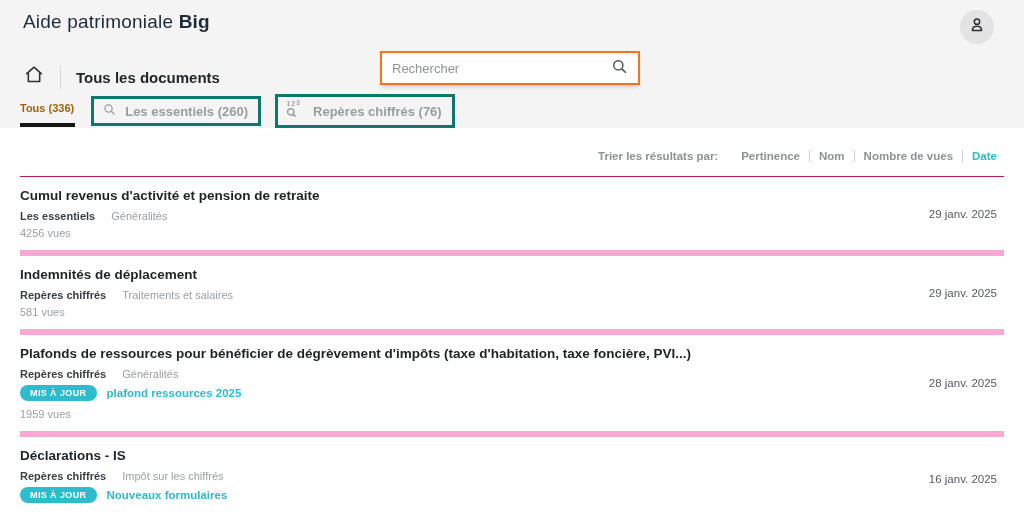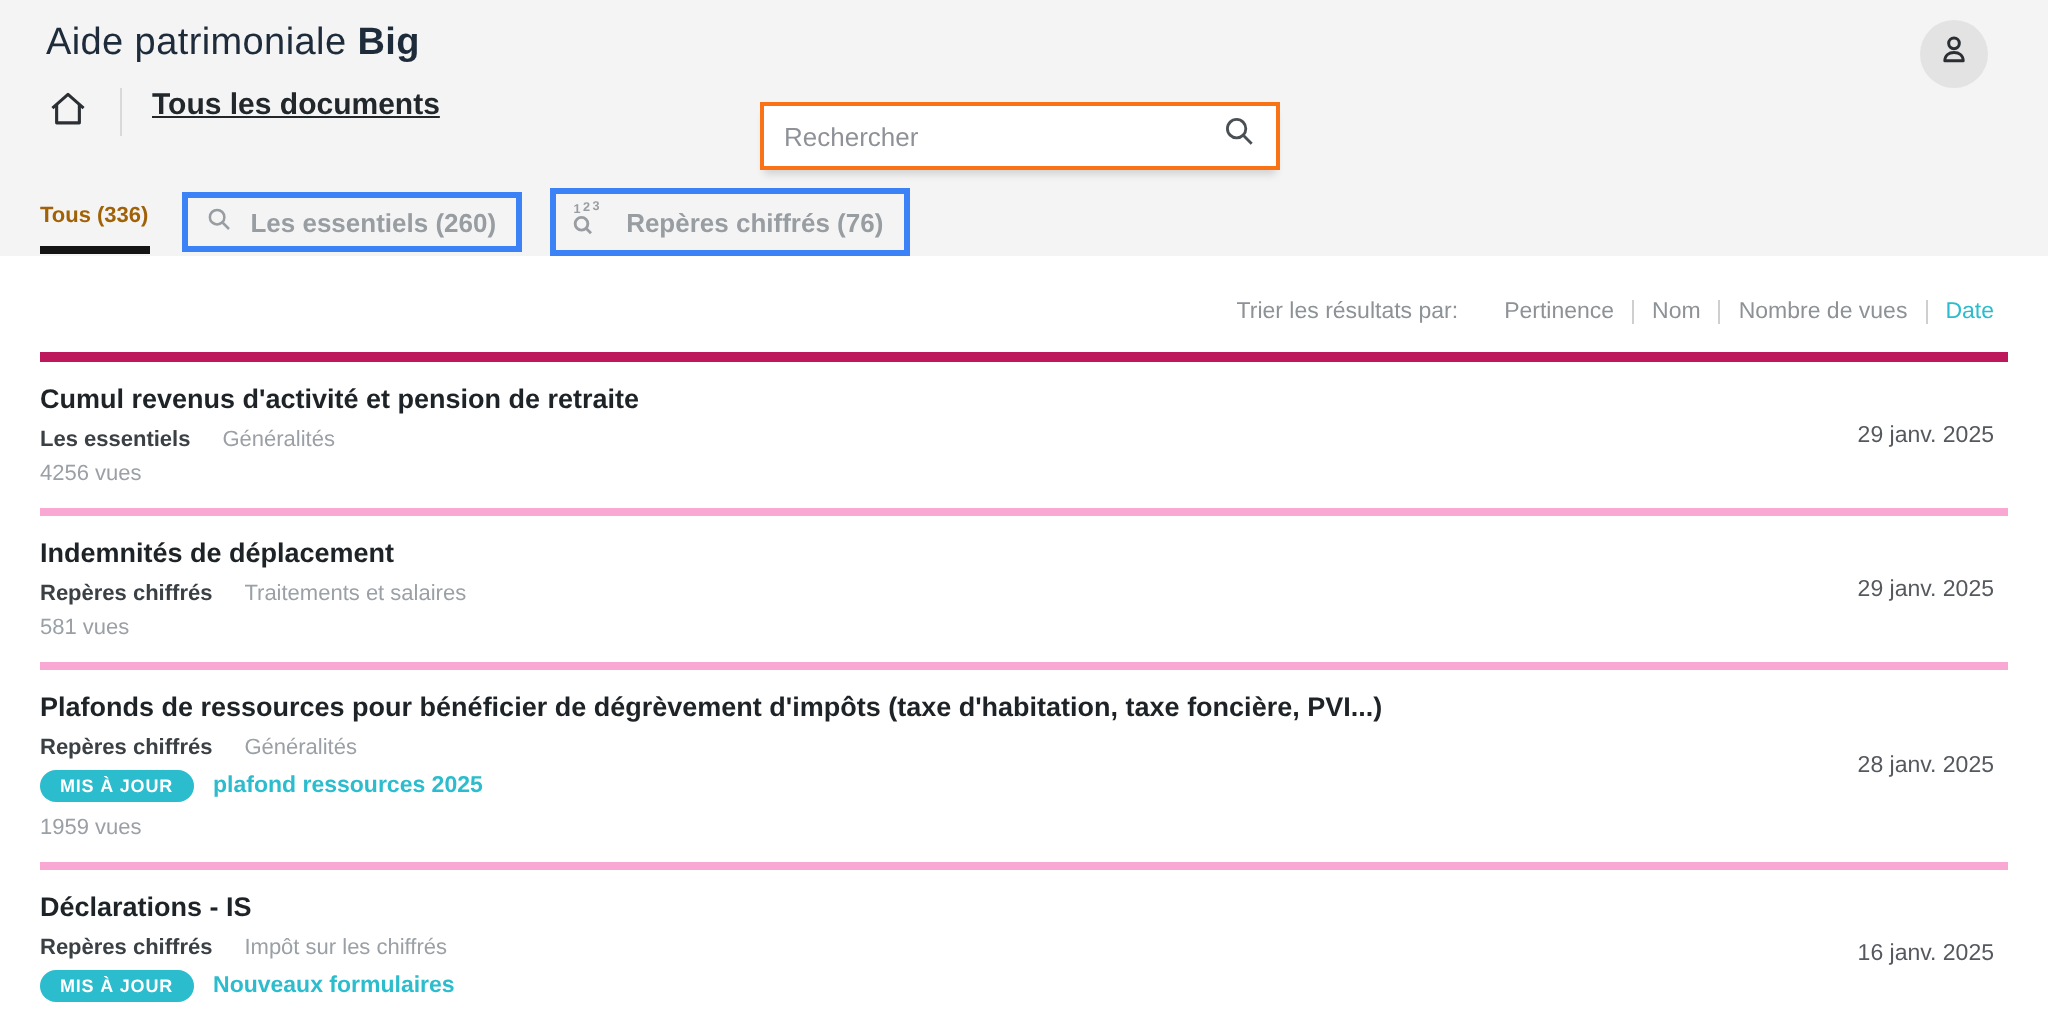--- a/index.html
+++ b/index.html
@@ -22,22 +22,22 @@
   }
   .logo .bold { font-weight:700; }
   .avatar {
     position:absolute; right:30px; top:10px;
     width:34px; height:34px; border-radius:50%;
     background:#e3e3e3;
     display:flex; align-items:center; justify-content:center;
     cursor:pointer;
   }
   .breadcrumb {
-    position:absolute; left:23px; top:44px;
-    display:flex; align-items:flex-start;text-decoration:underline;
+    position:absolute; left:23px; top:64px;
+    display:flex; align-items:center;
   }
   .home-btn { display:flex; align-items:center; cursor:pointer; }
   .crumb-divider { width:1px; height:24px; background:#d9d9d9; margin:0 15px; }
   .crumb-title { font-size:15px; font-weight:700; color:#21272b; }
 
   .search-box {
     position:absolute; left:380px; top:51px;
     width:260px; height:34px;
     border:2px solid #f97316;
     background:#ffffff;
@@ -62,46 +62,46 @@
     font-size:11px; font-weight:700; color:#a16207;
     padding:6px 2px 13px 0; margin-right:15px;
     cursor:pointer;
   }
   .tab-all-underline {
     position:absolute; left:0; bottom:0;
     width:55px; height:4px; background:#141414;
   }
   .tab-box {
     display:flex; align-items:center; gap:8px;
-    border:3px solid #3b82f6;
+    border:3px solid #0f766e;
     padding:3px 10px 3px 8px;
     margin-right:14px;
     background:#f4f4f4;
     color:#989da2; font-weight:700; font-size:13px;
     cursor:pointer;
   }
 
   
   .main { background:#ffffff; }
   .sort-section {
     margin:0 20px;
     padding:22px 7px 14px 0;
-    border-bottom:5px solid #be185d;
+    border-bottom:1px solid #be185d;
     display:flex; justify-content:flex-end; align-items:center;
-    font-size:11.5px; color:#8d9296;
+    font-size:11.5px; color:#8d9296;font-weight:bold;
   }
   .sort-label { margin-right:14px; }
   .sort-opt { padding:0 9px; cursor:pointer; color:#8d9296; }
   .sort-opt + .sort-opt { border-left:1px solid #cfcfcf; }
   .sort-opt.active { color:#2bbccd; padding-right:0; }
 
   .list { margin:0 20px; }
   .row {
     display:flex; justify-content:space-between; align-items:center;
-    border-bottom:4px solid #f9a8d4;
+    border-bottom:6px solid #f9a8d4;
     padding:11px 7px 11px 0;
     cursor:pointer;
   }
   .row:last-child { border-bottom:none; }
   .doc-title {
     font-size:13.5px; font-weight:700; color:#1e2327;
     margin-bottom:7px;
   }
   .doc-meta { display:flex; gap:16px; font-size:11px; margin-bottom:5px; }
   .doc-cat { color:#3b4045; font-weight:700; }

